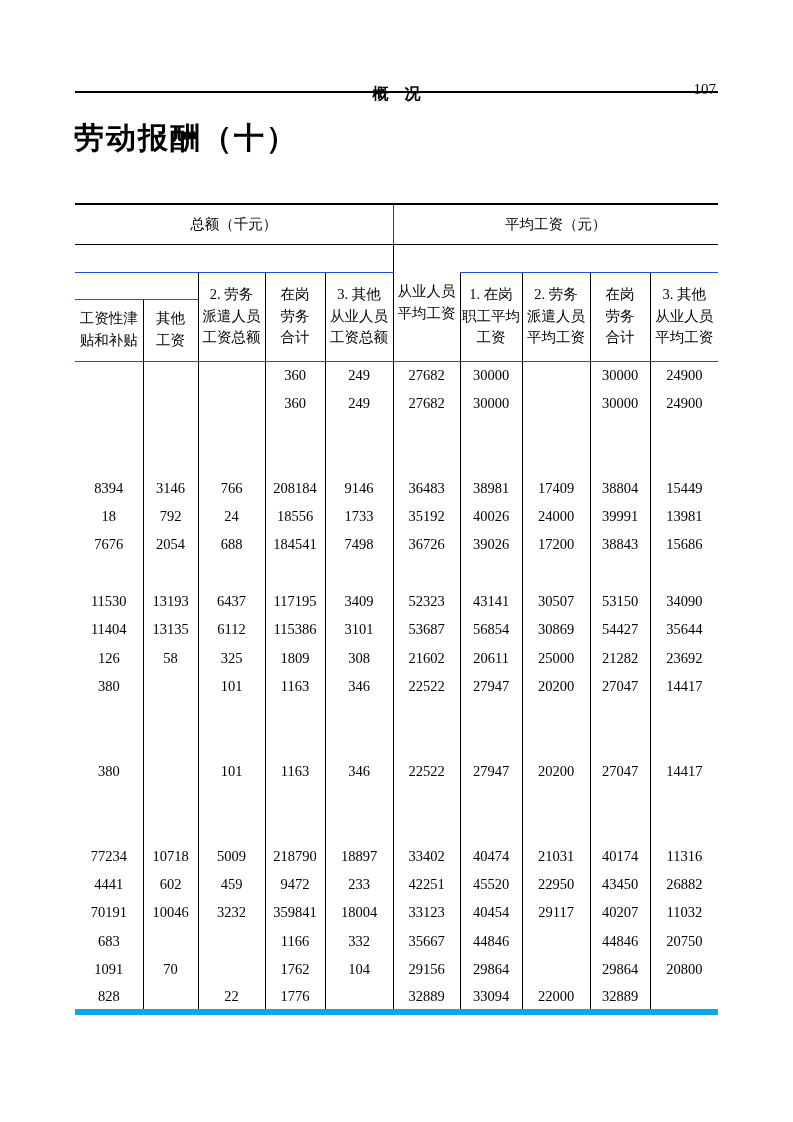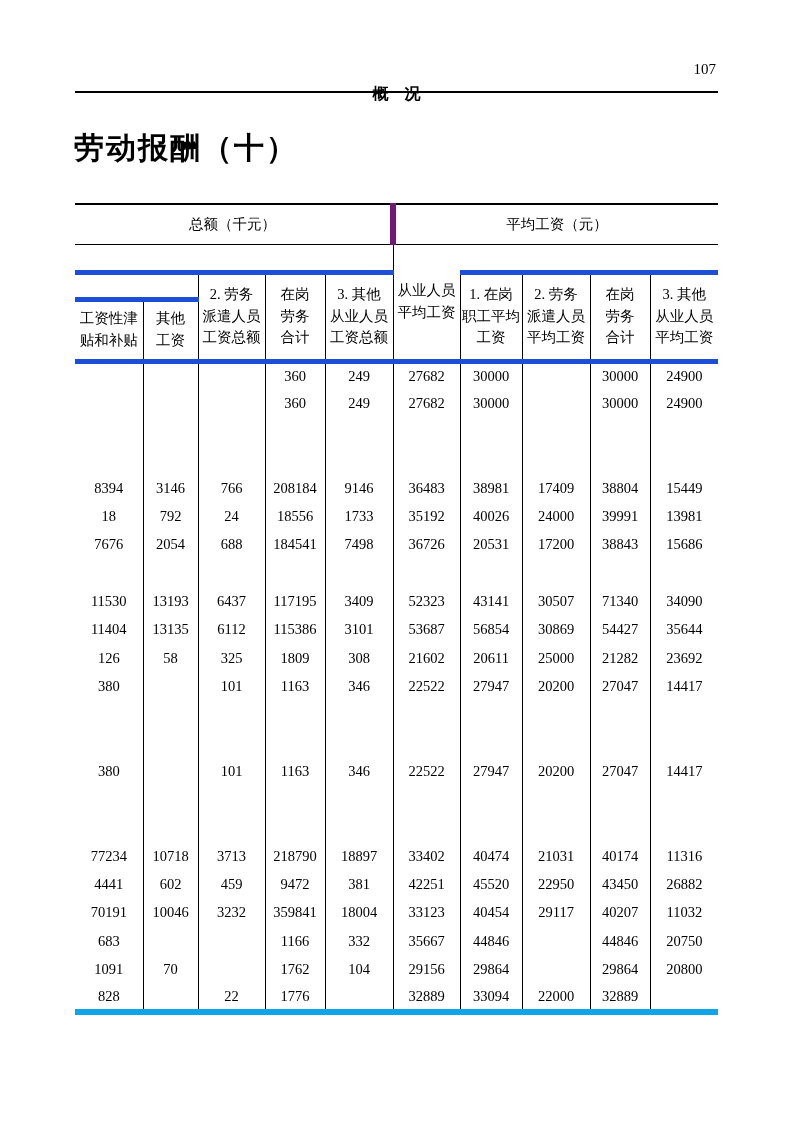--- a/index.html
+++ b/index.html
@@ -17,33 +17,33 @@
   
   .rh-title {
     position: absolute;
     left: 75px; top: 84px; width: 643px;
     text-align: center;
     font-size: 16px;
     font-weight: bold;
   }
   .rh-page {
     position: absolute;
-    right: 77px; top: 61px;
+    right: 77px; top: 81px;
     font-size: 15px;
   }
   .rh-rule {
     position: absolute;
     left: 75px; top: 91px; width: 643px; height: 2px;
     background: #000;
   }
 
   
   .doc-title {
     position: absolute;
-    left: 74px; top: 128px;
+    left: 74px; top: 118px;
     font-size: 30px;
     font-weight: bold;
     letter-spacing: 2px;
     font-family: "Liberation Serif", serif;
   }
 
   
   table.main {
     position: absolute;
     left: 75px; top: 203px;
@@ -62,28 +62,28 @@
   tr.h1 { height: 40px; margin-top: 8px; }
   tr.h2 { height: 28px; }
   tr.h3 { height: 27px; }
   tr.h4 { height: 62px; }
   td.group {
     font-size: 14.5px;
     border-top: 2px solid #000;
     border-bottom: 1px solid #000;
   }
   td.group-left { text-align: left; padding-left: 7px; }
-  td.group-right { text-align: center; border-left: 6px solid #701a75; }
+  td.group-right { text-align: center; border-left: 1px solid #701a75; }
   td.colhead {
     font-size: 13px;
     line-height: 1.5;
     white-space: pre-line;
   }
   .bl  { border-left: 1px solid #000; }
-  .bb  { border-bottom: 5px solid #1d4ed8; }
+  .bb  { border-bottom: 1px solid #1d4ed8; }
   
   tbody.data tr { height: 28.3px; }
   tbody.data td { border-left: 1px solid #000; }
   tbody.data td:first-child { border-left: none; text-align: center; }
   tbody.data tr:last-child td { border-bottom: 6px solid #0ea5e9; }
 </style>
 </head>
 <body>
 
 <div class="page">
@@ -222,21 +222,21 @@
           <td>39991</td>
           <td>13981</td>
         </tr>
         <tr>
           <td>7676</td>
           <td>2054</td>
           <td>688</td>
           <td>184541</td>
           <td>7498</td>
           <td>36726</td>
-          <td>20531</td>
+          <td>39026</td>
           <td>17200</td>
           <td>38843</td>
           <td>15686</td>
         </tr>
         <tr>
           <td></td>
           <td></td>
           <td></td>
           <td></td>
           <td></td>
@@ -248,21 +248,21 @@
         </tr>
         <tr>
           <td>11530</td>
           <td>13193</td>
           <td>6437</td>
           <td>117195</td>
           <td>3409</td>
           <td>52323</td>
           <td>43141</td>
           <td>30507</td>
-          <td>71340</td>
+          <td>53150</td>
           <td>34090</td>
         </tr>
         <tr>
           <td>11404</td>
           <td>13135</td>
           <td>6112</td>
           <td>115386</td>
           <td>3101</td>
           <td>53687</td>
           <td>56854</td>
@@ -350,35 +350,35 @@
           <td></td>
           <td></td>
           <td></td>
           <td></td>
           <td></td>
           <td></td>
         </tr>
         <tr>
           <td>77234</td>
           <td>10718</td>
-          <td>3713</td>
+          <td>5009</td>
           <td>218790</td>
           <td>18897</td>
           <td>33402</td>
           <td>40474</td>
           <td>21031</td>
           <td>40174</td>
           <td>11316</td>
         </tr>
         <tr>
           <td>4441</td>
           <td>602</td>
           <td>459</td>
           <td>9472</td>
-          <td>381</td>
+          <td>233</td>
           <td>42251</td>
           <td>45520</td>
           <td>22950</td>
           <td>43450</td>
           <td>26882</td>
         </tr>
         <tr>
           <td>70191</td>
           <td>10046</td>
           <td>3232</td>

